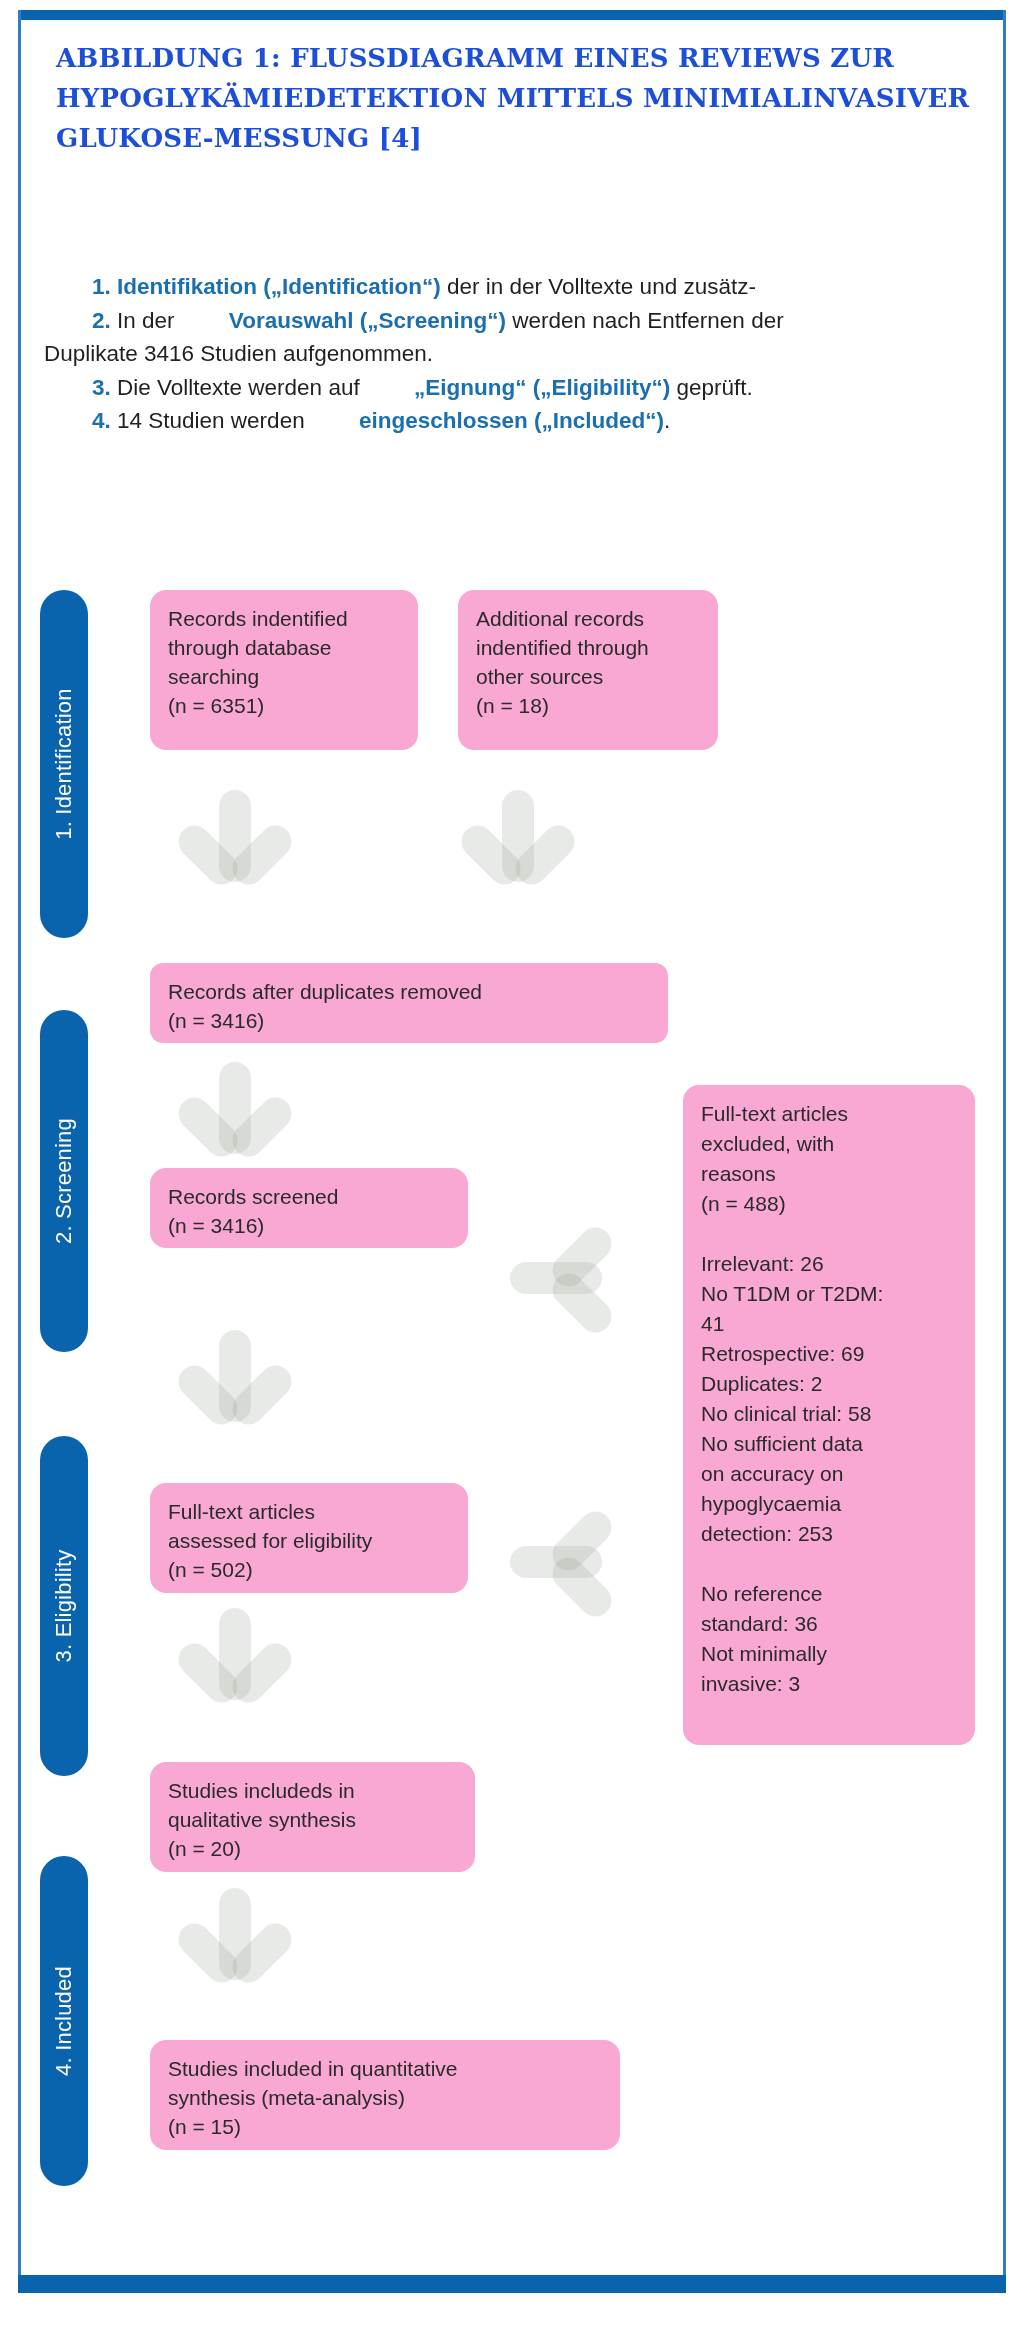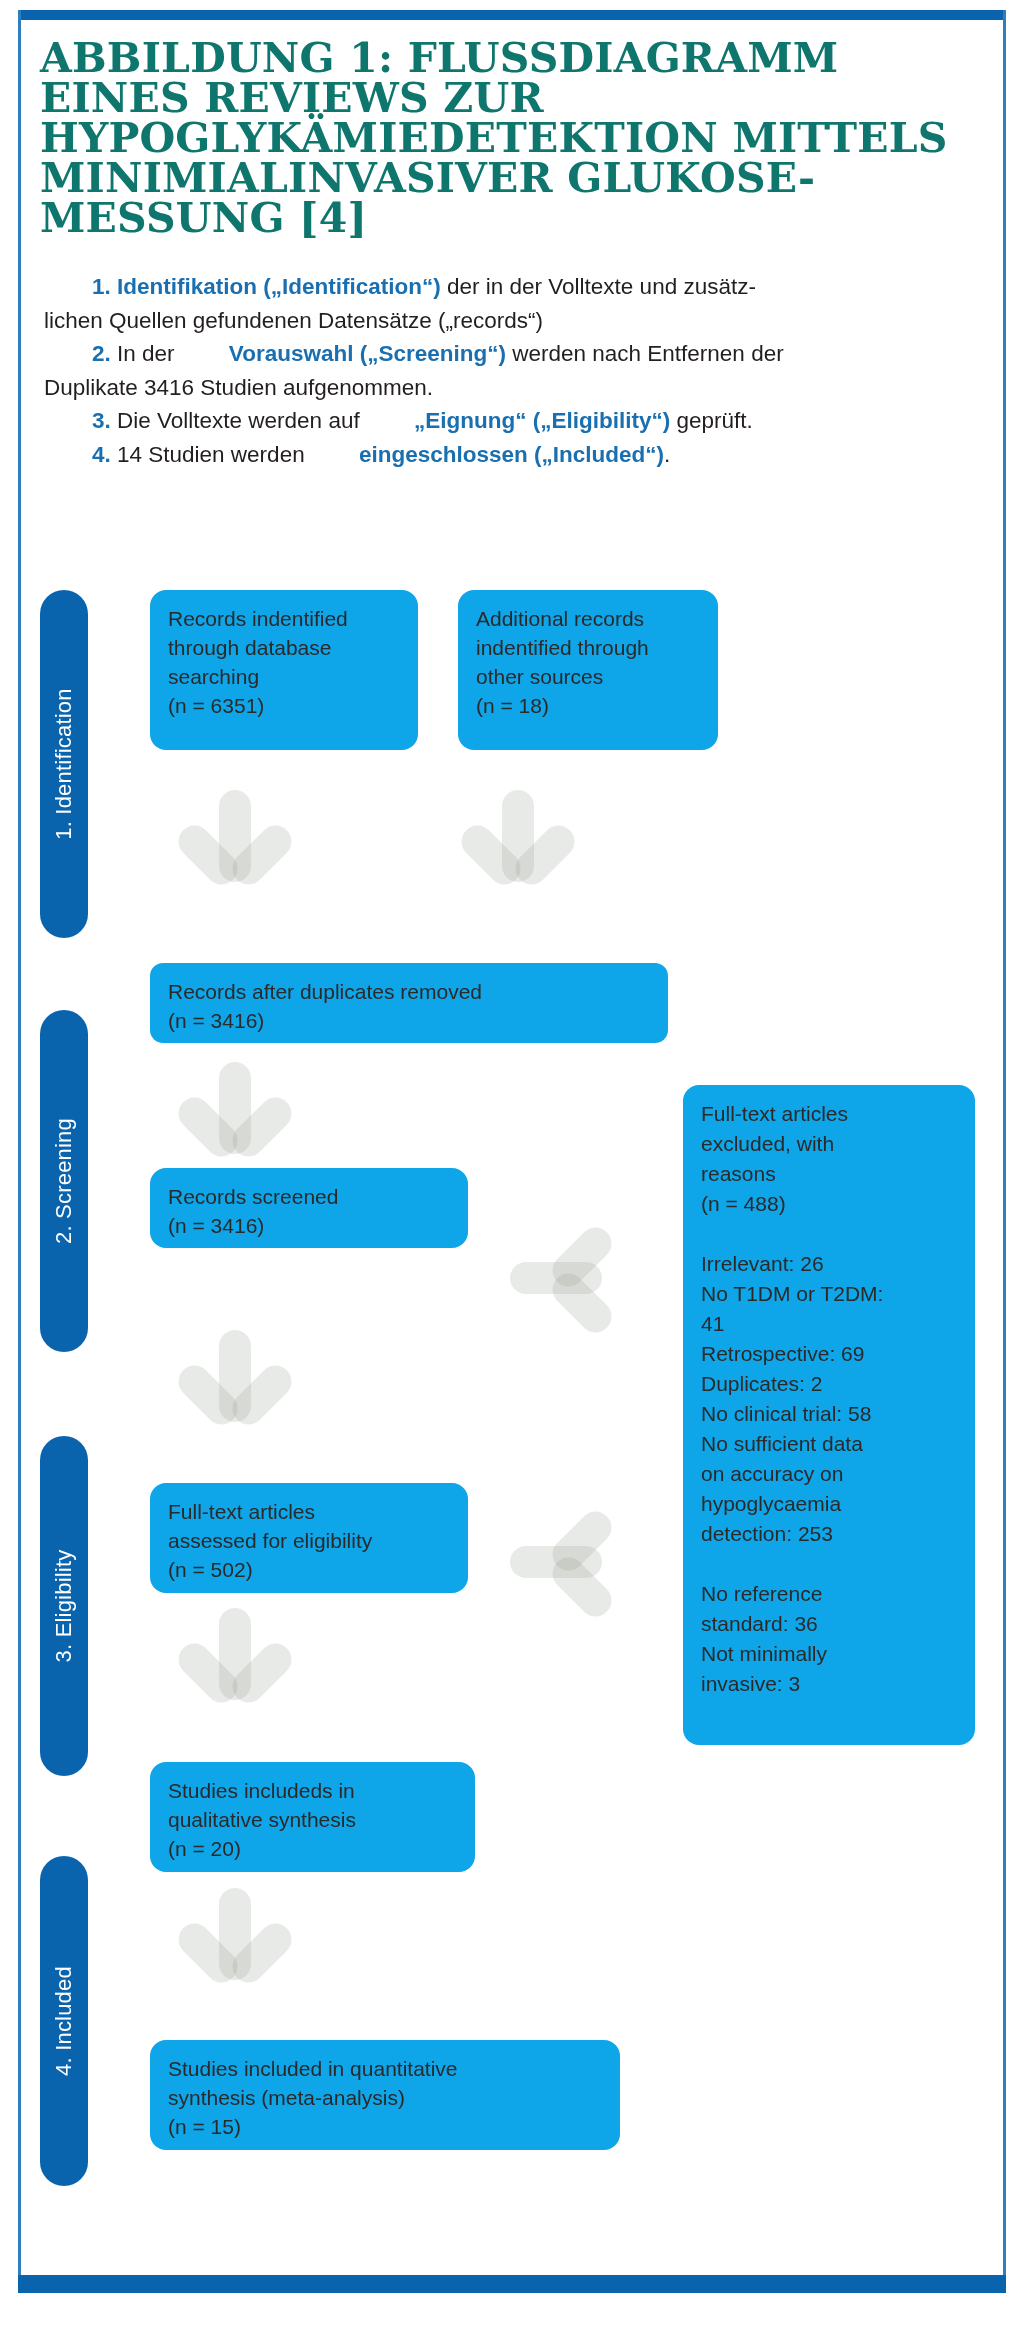--- a/index.html
+++ b/index.html
@@ -36,26 +36,26 @@
   }
   .frame-right {
     position: absolute; left: 1003px; top: 10px;
     width: 3px; height: 2283px;
     background: #2f7fc0;
   }
 
   
   .heading {
     position: absolute;
-    left: 40px; top: 38px;
+    left: 56px; top: 38px;
     width: 930px;
-    color: #0f766e;
+    color: #1d4ed8;
     font-family: "DejaVu Serif", serif;
     font-weight: bold;
-    font-size: 41px;
+    font-size: 26px;
     line-height: 40px;
     letter-spacing: 0.2px;
     text-transform: uppercase;
   }
 
   
   .intro {
     position: absolute;
     left: 44px; top: 270px;
     width: 940px;
@@ -80,21 +80,21 @@
     left: 50%; top: 50%;
     transform: translate(-50%, -50%) rotate(-90deg);
     white-space: nowrap;
     color: #ffffff;
     font-size: 22px;
     letter-spacing: 0.2px;
   }
 
   .node {
     position: absolute;
-    background: #0ea5e9;
+    background: #f9a8d4;
     border-radius: 16px;
     padding: 14px 18px;
     color: #2a2a2a;
     font-size: 21px;
     line-height: 29px;
     white-space: pre-line;
   }
 
   
   .arrow-down {
@@ -146,21 +146,20 @@
 
   <div class="frame-top-bar"></div>
   <div class="frame-left"></div>
   <div class="frame-right"></div>
   <div class="frame-bottom-bar"></div>
 
   <h1 class="heading">Abbildung 1: Flussdiagramm eines Reviews zur Hypoglykämiedetektion mittels minimialinvasiver Glukose-messung [4]</h1>
 
   <div class="intro">
     <p><span class="hl">1. Identifikation („Identification“)</span><span> der in der Volltexte und zusätz-</span></p>
-    <p>lichen Quellen gefundenen Datensätze („records“)</p>
     <p><span class="hl">2.</span><span> In der </span><span class="hl">Vorauswahl („Screening“)</span><span> werden nach Entfernen der</span></p>
     <p>Duplikate 3416 Studien aufgenommen.</p>
     <p><span class="hl">3.</span><span> Die Volltexte werden auf </span><span class="hl">„Eignung“ („Eligibility“)</span><span> geprüft.</span></p>
     <p><span class="hl">4.</span><span> 14 Studien werden </span><span class="hl">eingeschlossen („Included“)</span><span>.</span></p>
   </div>
 
   <div class="diagram">
 
     <div class="stage-pill" style="left:40px; top:590px; height:348px;">
       <span class="pill-label">1. Identification</span>

